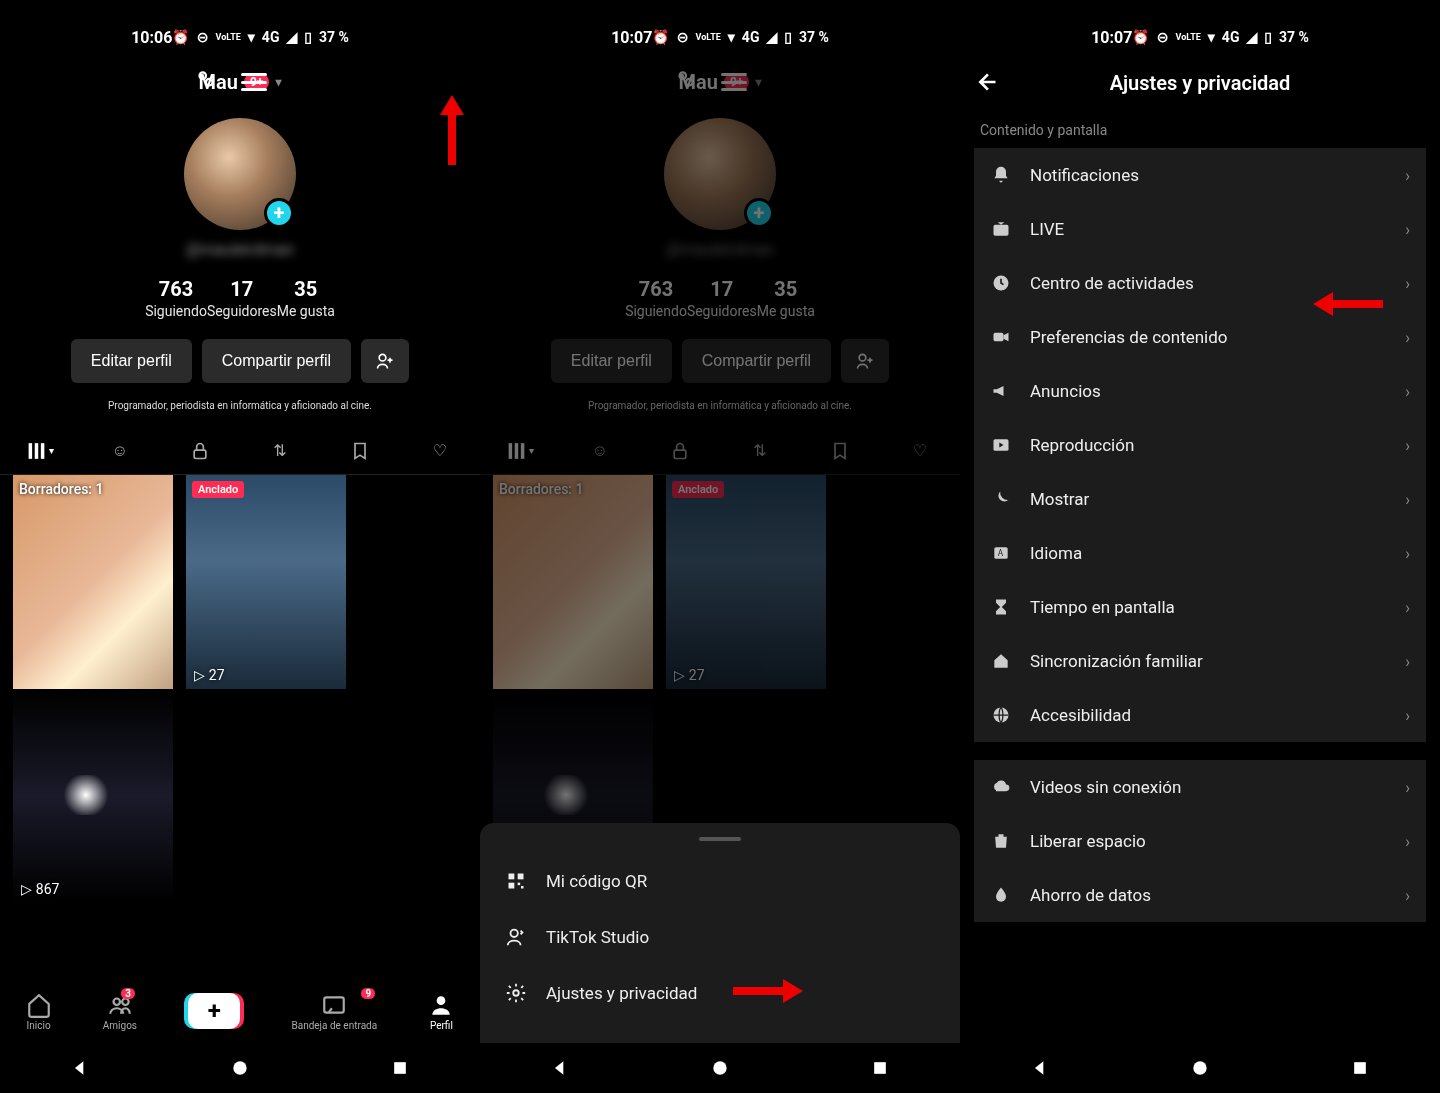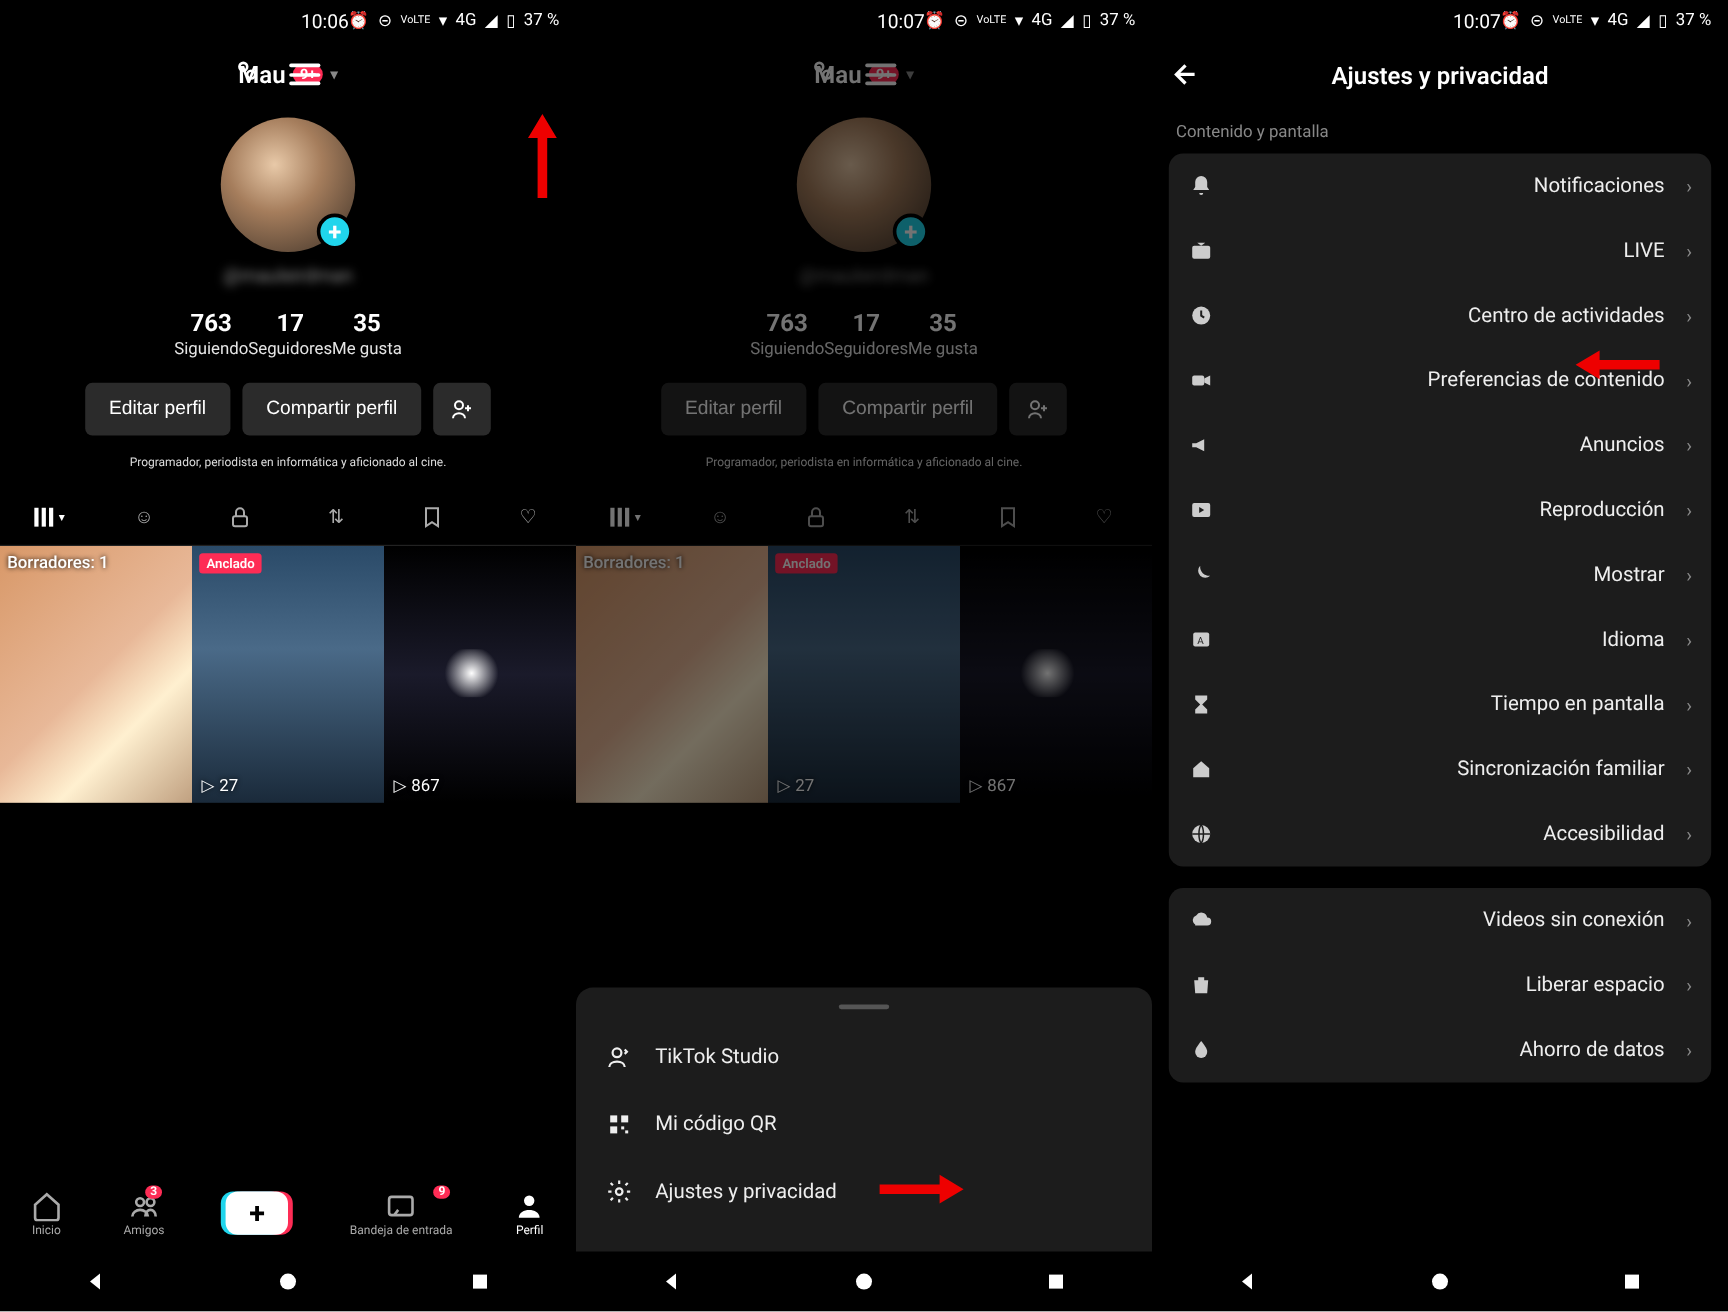--- a/index.html
+++ b/index.html
@@ -18,26 +18,27 @@
     color: #fff;
     position: relative;
     display: flex;
     flex-direction: column;
     overflow: hidden;
   }
   .screen.dim .profile-area { opacity: 0.45; }
   
   .statusbar {
     display: flex;
-    justify-content: flex-end;
+    justify-content: center;
     align-items: center;
     height: 34px;
     padding: 0 14px;
     font-size: 16px;
-    font-weight: 400;
+    font-weight: 700;
+    margin-top: 20px;
   }
   .statusbar .right { display: flex; align-items: center; gap: 7px; font-size: 14px; }
   .sicon { display: inline-flex; align-items: center; }
   
   .topheader {
     display: flex;
     align-items: center;
     justify-content: center;
     height: 56px;
     position: relative;
@@ -103,20 +104,21 @@
     display: flex; justify-content: space-around; align-items: center;
     height: 48px; margin-top: 14px; border-bottom: 1px solid #222;
   }
   .ptab { width: 28px; height: 28px; display:flex; align-items:center; justify-content:center; color:#aaa; }
   .ptab.active { color:#fff; }
   
   .vgrid { display: flex; flex-wrap: wrap; }
   .vitem {
     width: 160px; height: 214px; position: relative; overflow:hidden;
     background: #222;
+    margin-left: 13px;
   }
   .vitem .pinned {
     position:absolute; top:6px; left:6px; background:#fe2c55;
     font-size:11px; padding:2px 6px; border-radius:3px; font-weight:600;
   }
   .vitem .draft {
     position:absolute; top:6px; left:6px;
     font-size:14px; color:#fff; font-weight:500;
     text-shadow:0 0 4px #000;
   }
@@ -174,23 +176,22 @@
     display:flex; align-items:center; height:58px; padding: 0 16px;
     position:relative;
   }
   .settings-header .back { width:28px; height:28px; }
   .settings-header .stitle {
     position:absolute; left:0; right:0; text-align:center;
     font-size:20px; font-weight:600; pointer-events:none;
   }
   .section-label { font-size:14px; color:#888; padding: 10px 20px; }
   .settings-group {
-    background:#1c1c1c; border-radius:12px; margin: 0 14px 18px;
+    background:#1c1c1c; border-radius:0; margin: 0 14px 18px;
     overflow:hidden;
-    text-align:right;
   }
   .srow {
     display:flex; align-items:center; padding: 16px 16px;
     gap: 18px; position:relative;
   }
   .srow .sicon2 { width:22px; height:22px; display:flex; align-items:center; justify-content:center; color:#ccc;}
   .srow .slabel { flex:1; font-size:17px; color:#eee; }
   .srow .chev { color:#888; }
   .screen3 .content { overflow-y:auto; flex:1; }
 </style>
@@ -469,39 +470,39 @@
       <div class="vitem v3">
           <div class="views">▷ <span>867</span></div>
         </div>
     </div>
   </div>
 
   <div class="sheet">
     <div class="handlebar"></div>
     <div class="sheetitem">
       <div class="sheeticon">
-        <svg width="22" height="22" viewBox="0 0 24 24" fill="none" stroke="#eee" stroke-width="2">
-            <circle cx="10" cy="8" r="4"></circle>
-            <path d="M3 21c0-3 3-5 7-5s7 2 7 5"></path>
-            <path d="M17 5l2 2-2 2 2-2-2-2z" fill="#eee"></path>
-          </svg>
-      </div>
-      <span>TikTok Studio</span>
-    </div>
-    <div class="sheetitem">
-      <div class="sheeticon">
         <svg width="20" height="20" viewBox="0 0 24 24" fill="#eee">
             <rect x="3" y="3" width="7" height="7"></rect>
             <rect x="14" y="3" width="7" height="7"></rect>
             <rect x="3" y="14" width="7" height="7"></rect>
             <rect x="14" y="14" width="3" height="3"></rect>
             <rect x="18" y="18" width="3" height="3"></rect>
           </svg>
       </div>
       <span>Mi código QR</span>
+    </div>
+    <div class="sheetitem">
+      <div class="sheeticon">
+        <svg width="22" height="22" viewBox="0 0 24 24" fill="none" stroke="#eee" stroke-width="2">
+            <circle cx="10" cy="8" r="4"></circle>
+            <path d="M3 21c0-3 3-5 7-5s7 2 7 5"></path>
+            <path d="M17 5l2 2-2 2 2-2-2-2z" fill="#eee"></path>
+          </svg>
+      </div>
+      <span>TikTok Studio</span>
     </div>
     <div class="sheetitem">
       <div class="sheeticon">
         <svg width="22" height="22" viewBox="0 0 24 24" fill="none" stroke="#eee" stroke-width="2">
             <circle cx="12" cy="12" r="3"></circle>
             <path d="M12 2v3M12 19v3M4.2 4.2l2.1 2.1M17.7 17.7l2.1 2.1M2 12h3M19 12h3M4.2 19.8l2.1-2.1M17.7 6.3l2.1-2.1"></path>
           </svg>
       </div>
       <span>Ajustes y privacidad</span>
     </div>

